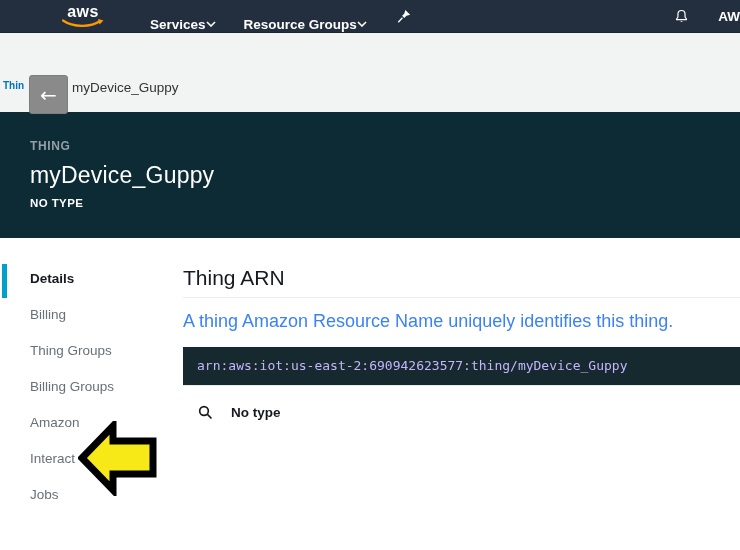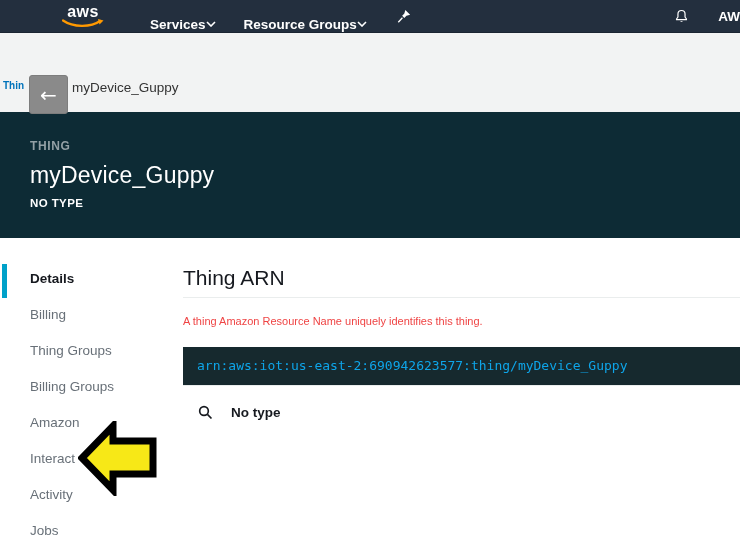--- a/index.html
+++ b/index.html
@@ -38,23 +38,23 @@
   .sidebar { width: 183px; padding-top: 33px; position: relative; flex-shrink: 0; }
   .active-bar { position: absolute; left: 2px; top: 26px; width: 5px; height: 34px; background: #00a1c9; }
   .side-item {
     padding-left: 30px; margin-bottom: 20px; font-size: 13.5px; line-height: 16px;
     color: #687078; cursor: pointer; white-space: nowrap;
   }
   .side-item.active { color: #16191f; font-weight: bold; }
   .main { flex: 1; padding-top: 29px; }
   .section-title { font-size: 21px; font-weight: 400; line-height: 22px; color: #16191f; margin-bottom: 8px; }
   .rule { border: none; border-top: 1px solid #eaeded; margin: 0 0 15px 0; }
-  .section-desc { font-size: 11px; line-height: 17px; color: #ef4444; margin-bottom: 17px; }
+  .section-desc { font-size: 18px; line-height: 17px; color: #3b82f6; margin-bottom: 17px; }
   .arn-box {
-    background: #16292e; color: #0ea5e9; font-family: "DejaVu Sans Mono", "Liberation Mono", monospace;
+    background: #16292e; color: #c4b5fd; font-family: "DejaVu Sans Mono", "Liberation Mono", monospace;
     font-size: 13px; line-height: 16px; padding: 11px 10px 11px 14px; white-space: nowrap; overflow: hidden;
   }
   .type-title { margin-top: 40px; }
   .notype-row { margin-top: 19px; display: flex; align-items: center; padding-left: 15px; }
   .notype-label { font-size: 13.5px; font-weight: bold; color: #16191f; margin-left: 18px; }
   
   .back-btn {
     position: absolute; left: 29px; top: 75px; width: 39px; height: 39px;
     background: #8a8a8a; border: 1px solid #7d7d7d; border-radius: 3px;
     display: flex; align-items: center; justify-content: center;
@@ -116,21 +116,20 @@
 
 <div class="content">
   <div class="sidebar">
     <div class="active-bar"></div>
     <div class="side-item active">Details</div>
     <div class="side-item">Billing</div>
     <div class="side-item">Thing Groups</div>
     <div class="side-item">Billing Groups</div>
     <div class="side-item">Amazon</div>
     <div class="side-item">Interact</div>
-    <div class="side-item">Activity</div>
     <div class="side-item">Jobs</div>
   </div>
 
   <div class="main">
     <h2 class="section-title">Thing ARN</h2>
     <hr class="rule">
     <p class="section-desc">A thing Amazon Resource Name uniquely identifies this thing.</p>
     <div class="arn-box">arn:aws:iot:us-east-2:690942623577:thing/myDevice_Guppy</div>
 
     <hr class="rule">

